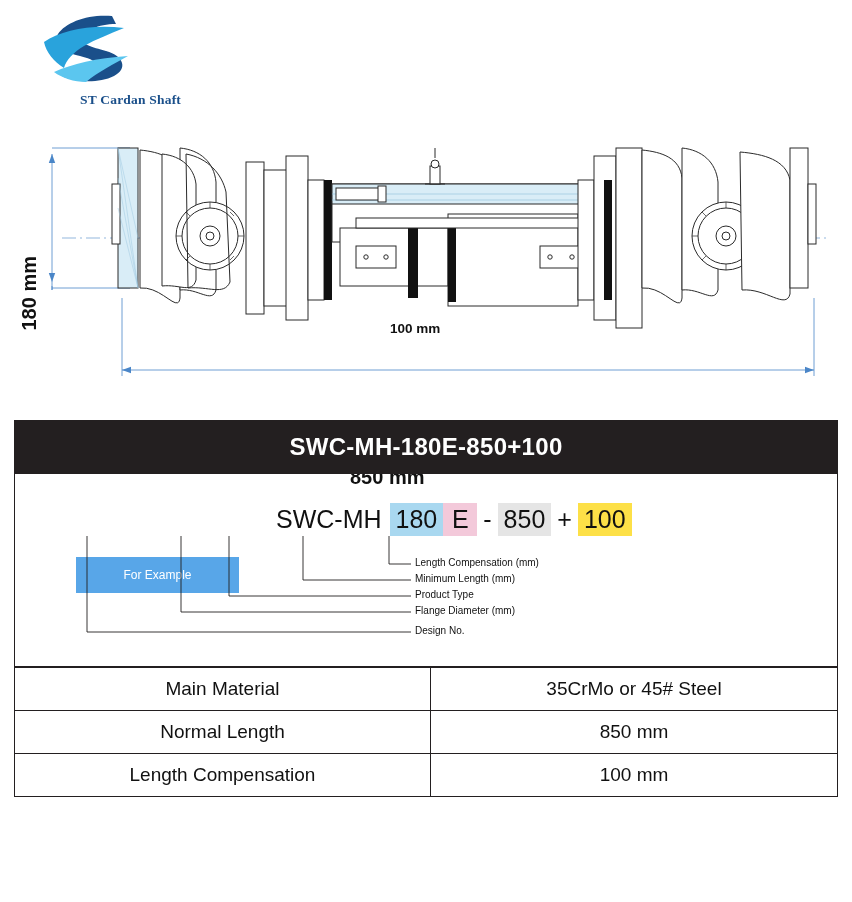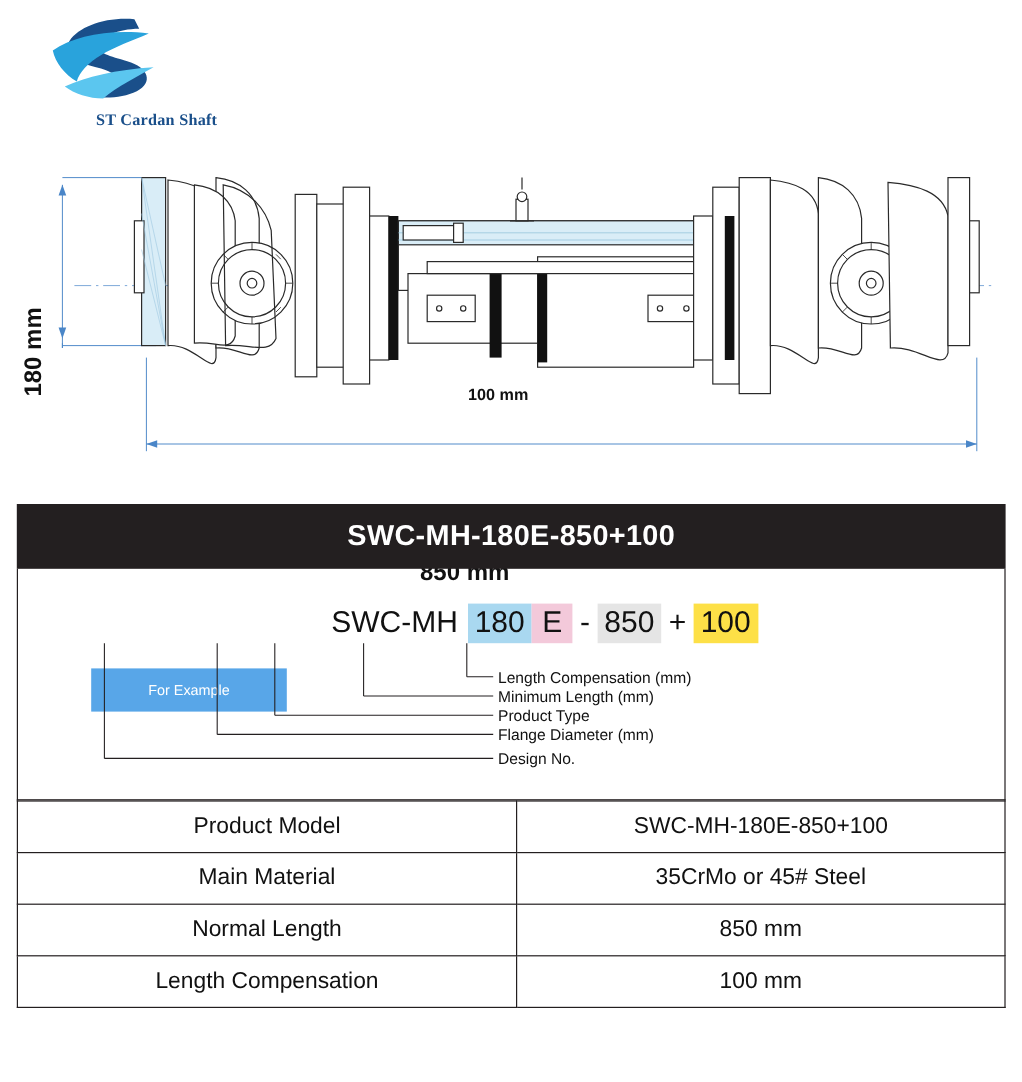--- a/index.html
+++ b/index.html
@@ -144,21 +144,21 @@
   .seg-plain { padding-right: 8px; }
   .seg-blue { background: #a9d8f0; min-width: 46px; }
   .seg-pink { background: #f3c9da; min-width: 34px; }
   .seg-dash { padding: 0 6px; }
   .seg-yellow { background: #e5e5e5; min-width: 48px; }
   .seg-plus { padding: 0 6px; }
   .seg-red { background: #fde047; min-width: 46px; }
 
   .legend {
     position: absolute;
-    font-size: 13px;
+    font-size: 10px;
     color: #111;
     white-space: nowrap;
   }
 
   
   .spec-table {
     position: absolute;
     left: 14px;
     top: 667px;
     width: 824px;
@@ -358,24 +358,20 @@
   <div class="legend" style="left:400px; top:83px;">Length Compensation (mm)</div>
   <div class="legend" style="left:400px; top:99px;">Minimum Length (mm)</div>
   <div class="legend" style="left:400px; top:115px;">Product Type</div>
   <div class="legend" style="left:400px; top:131px;">Flange Diameter (mm)</div>
   <div class="legend" style="left:400px; top:151px;">Design No.</div>
 </div>
 
 <table class="spec-table">
   <tbody>
     <tr>
-      <td class="label-col">Product Model</td>
-      <td>SWC-MH-180E-850+100</td>
-    </tr>
-    <tr>
       <td class="label-col">Main Material</td>
       <td>35CrMo or 45# Steel</td>
     </tr>
     <tr>
       <td class="label-col">Normal Length</td>
       <td>850 mm</td>
     </tr>
     <tr>
       <td class="label-col">Length Compensation</td>
       <td>100 mm</td>

